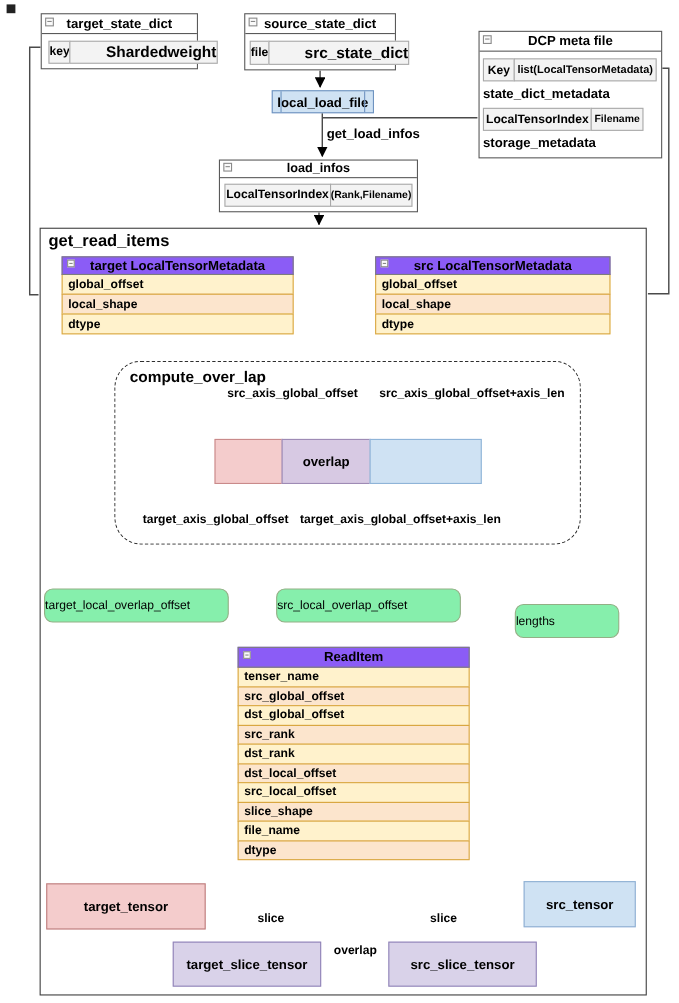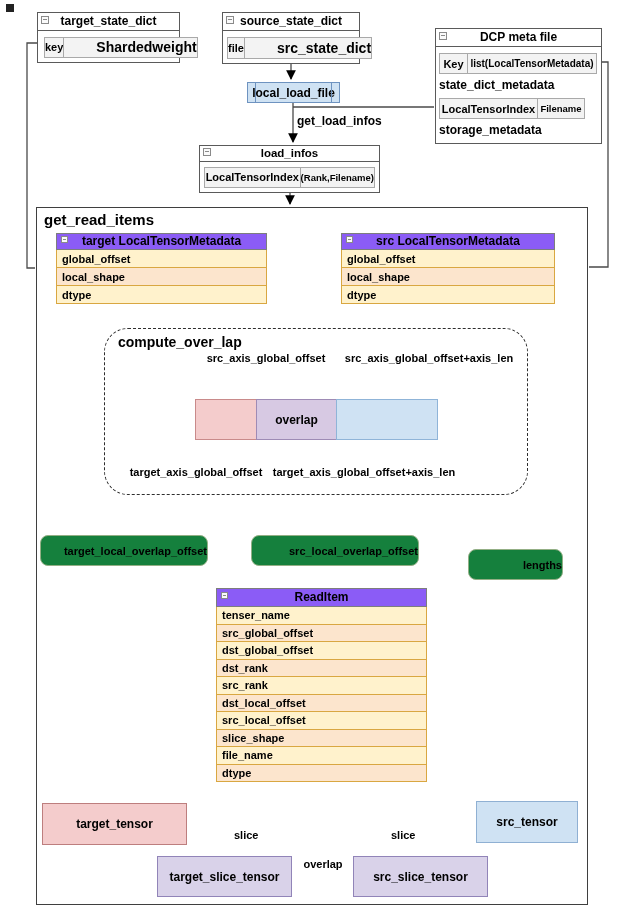--- a/index.html
+++ b/index.html
@@ -22,22 +22,22 @@
   
   .dthead{position:relative;background:#8b5cf6;border:1px solid #7d7d7d;font-weight:bold;font-size:12px;
           text-align:center;height:17px;line-height:15px;box-sizing:border-box;}
   .drow{box-sizing:border-box;border:1px solid #d9a741;margin-top:-1px;display:flex;align-items:center;
         padding-left:5px;font-weight:bold;font-size:11px;height:19px;}
   .rows3 .drow{height:19px;}
   .rows10 .drow{height:18.5px;}
   .striped .drow:nth-child(odd){background:#fff2cc;}
   .striped .drow:nth-child(even){background:#fce5cd;}
   
-  .gbox{background:#15803d;border:1px solid #93af85;border-radius:8px;display:flex;align-items:center;
-        justify-content:flex-end;font-weight:bold;font-size:11px;white-space:nowrap;}
+  .gbox{background:#86efac;border:1px solid #93af85;border-radius:8px;display:flex;align-items:center;
+        justify-content:flex-start;font-weight:normal;font-size:11px;white-space:nowrap;}
   .tbox{display:flex;align-items:center;justify-content:center;font-weight:bold;font-size:12px;
         border:1px solid;white-space:nowrap;}
   .pink{background:#f4cccc;border-color:#bd7e7e;}
   .blue{background:#cfe2f3;border-color:#8fb0d3;}
   .purple{background:#d9d2e9;border-color:#9184b8;}
   .process{background:#cfe2f3;border:1px solid #6e93c0;display:flex;align-items:center;
            justify-content:center;font-weight:bold;font-size:12px;position:relative;}
   .process::before,.process::after{content:"";position:absolute;top:0;bottom:0;width:1px;background:#6e93c0;}
   .process::before{left:7px;} .process::after{right:7px;}
   
@@ -210,22 +210,22 @@
 
   <div class="abs striped rows10" style="left:216px;top:588px;width:211px;">
     <div class="dthead" style="height:19px;line-height:17px;">
       <span class="collapse" style="top:3px;left:4px;width:7px;height:7px;"></span>
       <span>ReadItem</span>
     </div>
     <div>
       <div class="drow">tenser_name</div>
       <div class="drow">src_global_offset</div>
       <div class="drow">dst_global_offset</div>
+      <div class="drow">src_rank</div>
       <div class="drow">dst_rank</div>
-      <div class="drow">src_rank</div>
       <div class="drow">dst_local_offset</div>
       <div class="drow">src_local_offset</div>
       <div class="drow">slice_shape</div>
       <div class="drow">file_name</div>
       <div class="drow">dtype</div>
     </div>
   </div>
 
   <div class="abs tbox blue" style="left:476px;top:801px;width:102px;height:42px;">
     <span>src_tensor</span>

